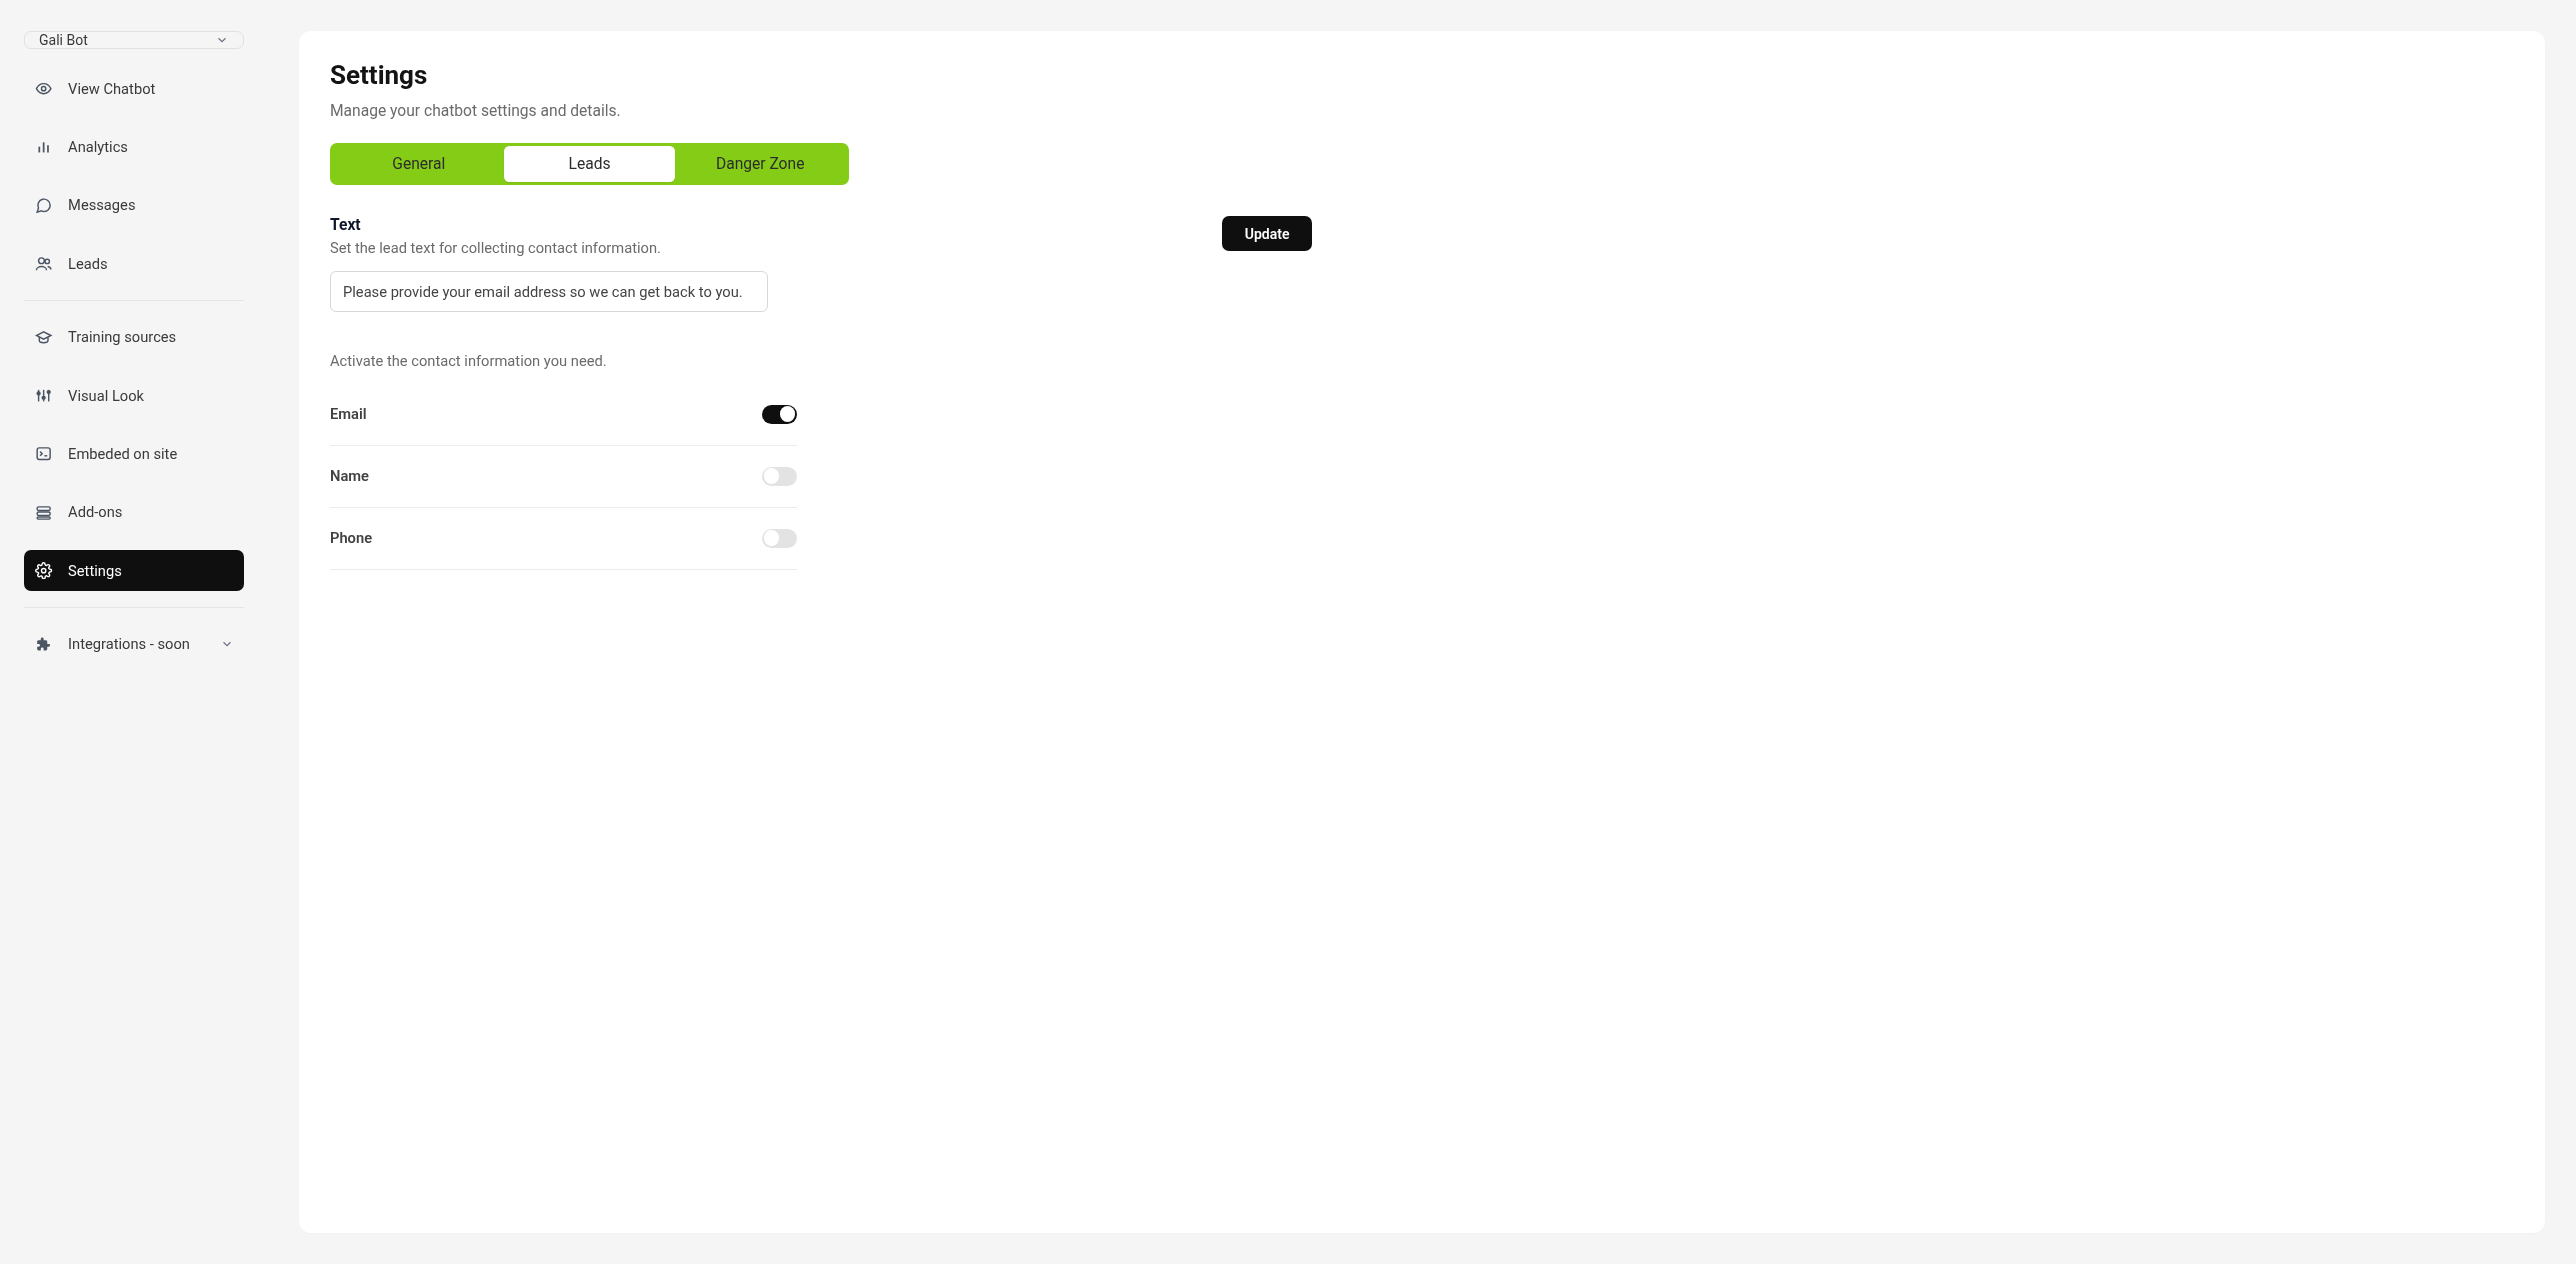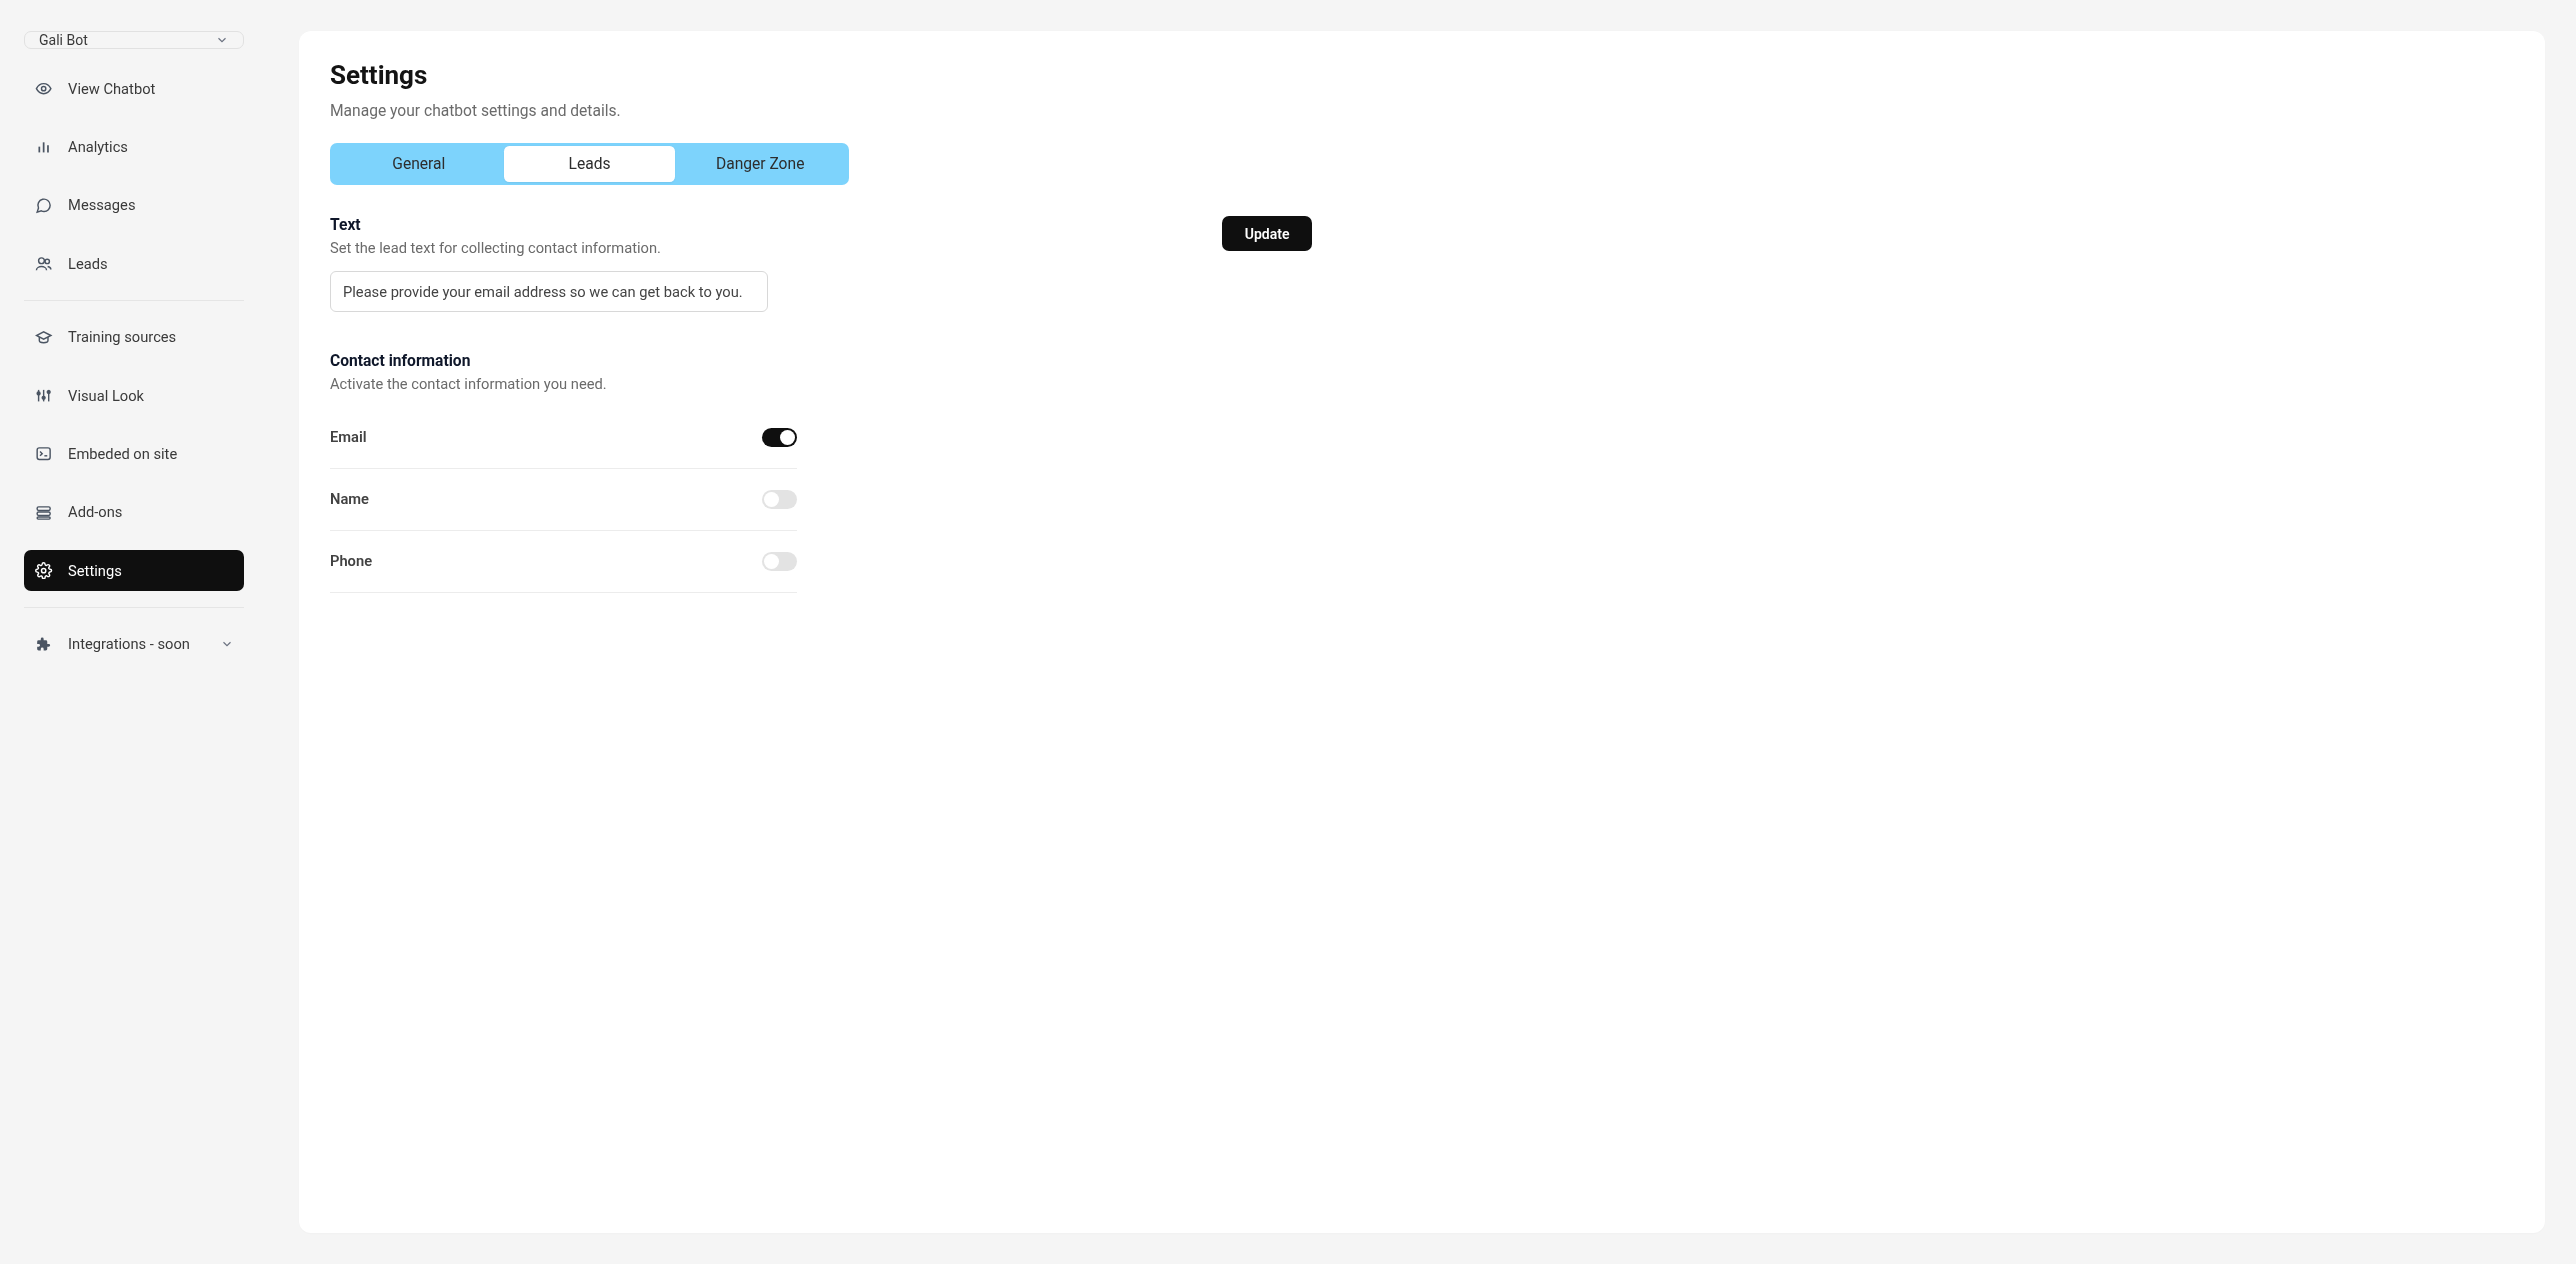--- a/index.html
+++ b/index.html
@@ -10,21 +10,21 @@
     .nav { display:flex; flex-direction:column; gap:17px; }
     .nav-item { display:flex; align-items:center; gap:14.7px; padding:11.2px 10.4px; border-radius:7px; color:#3a3a3a; font-size:14.7px; cursor:pointer;}
     .nav-item.active { background:#0f0f0f; color:#fff;}
     .nav-item.active .icon { color:#fff;}
     .icon { width:19px; height:19px; display:flex; align-items:center; justify-content:center; color:#4b5563; flex-shrink:0;}
     .divider { height:0.9px; background:#e5e5e5; margin: 15.6px 0; }
     .int-row { display:flex; align-items:center; justify-content:space-between;}
     .main-card { flex:1; margin: 31px 31px 31px 31px; background:#fff; border-radius:12px; box-shadow: 0 0.9px 1.7px rgba(0,0,0,.02); padding: 24px 31px 35px; }
     .page-title { font-size:26px; font-weight:700; color:#141414; margin-top:5.2px;}
     .page-sub { color:#6b6b6b; font-size:15.6px; margin-top:12px; margin-bottom: 22.5px;}
-    .tabs { display:flex; background:#7dd3fc; border-radius:7px; padding:3.5px; width:519px; margin-bottom: 31px;}
+    .tabs { display:flex; background:#84cc16; border-radius:7px; padding:3.5px; width:519px; margin-bottom: 31px;}
     .tab { flex:1; text-align:center; padding:8.7px 0; font-size:15.6px; color:#2d2d2d; cursor:pointer; border-radius:5.2px;}
     .tab.active { background:#fff; box-shadow:0 0.9px 1.7px rgba(0,0,0,.06);}
     .section { max-width:982px; }
     .sect-head { display:flex; justify-content:space-between; align-items:flex-start; max-width:982px;}
     .sect-title { font-size:15.6px; font-weight:700; color:#0f172a;}
     .sect-sub { color:#6b6b6b; font-size:14.7px; margin-top:5.2px;}
     .update-btn { background:#0f0f0f; color:#fff; padding:9.5px 22.5px; border-radius:7px; font-weight:600; font-size:14px; border:none; cursor:pointer;}
     .text-input { margin-top:14px; width:438px; padding:10.4px 12px; border:0.9px solid #d8d8d8; border-radius:6px; font-size:14.7px; color:#444; outline:none; background:#fff;}
     .contact-section { margin-top: 40px;}
     .toggle-rows { margin-top: 26px; width:467px;}
@@ -183,21 +183,20 @@
       <div>
         <div class="sect-title">Text</div>
         <div class="sect-sub">Set the lead text for collecting contact information.</div>
       </div>
       <button class="update-btn">Update</button>
     </div>
     <input class="text-input" type="text" value="Please provide your email address so we can get back to you." style="">
   </div>
 
   <div class="section contact-section">
-    <div class="sect-title">Contact information</div>
     <div class="sect-sub">Activate the contact information you need.</div>
 
     <div class="toggle-rows">
       <div class="toggle-row">
         <span class="toggle-label">Email</span>
         <div class="toggle on">
             <div class="knob"></div>
           </div>
       </div>
       <div class="toggle-row">

